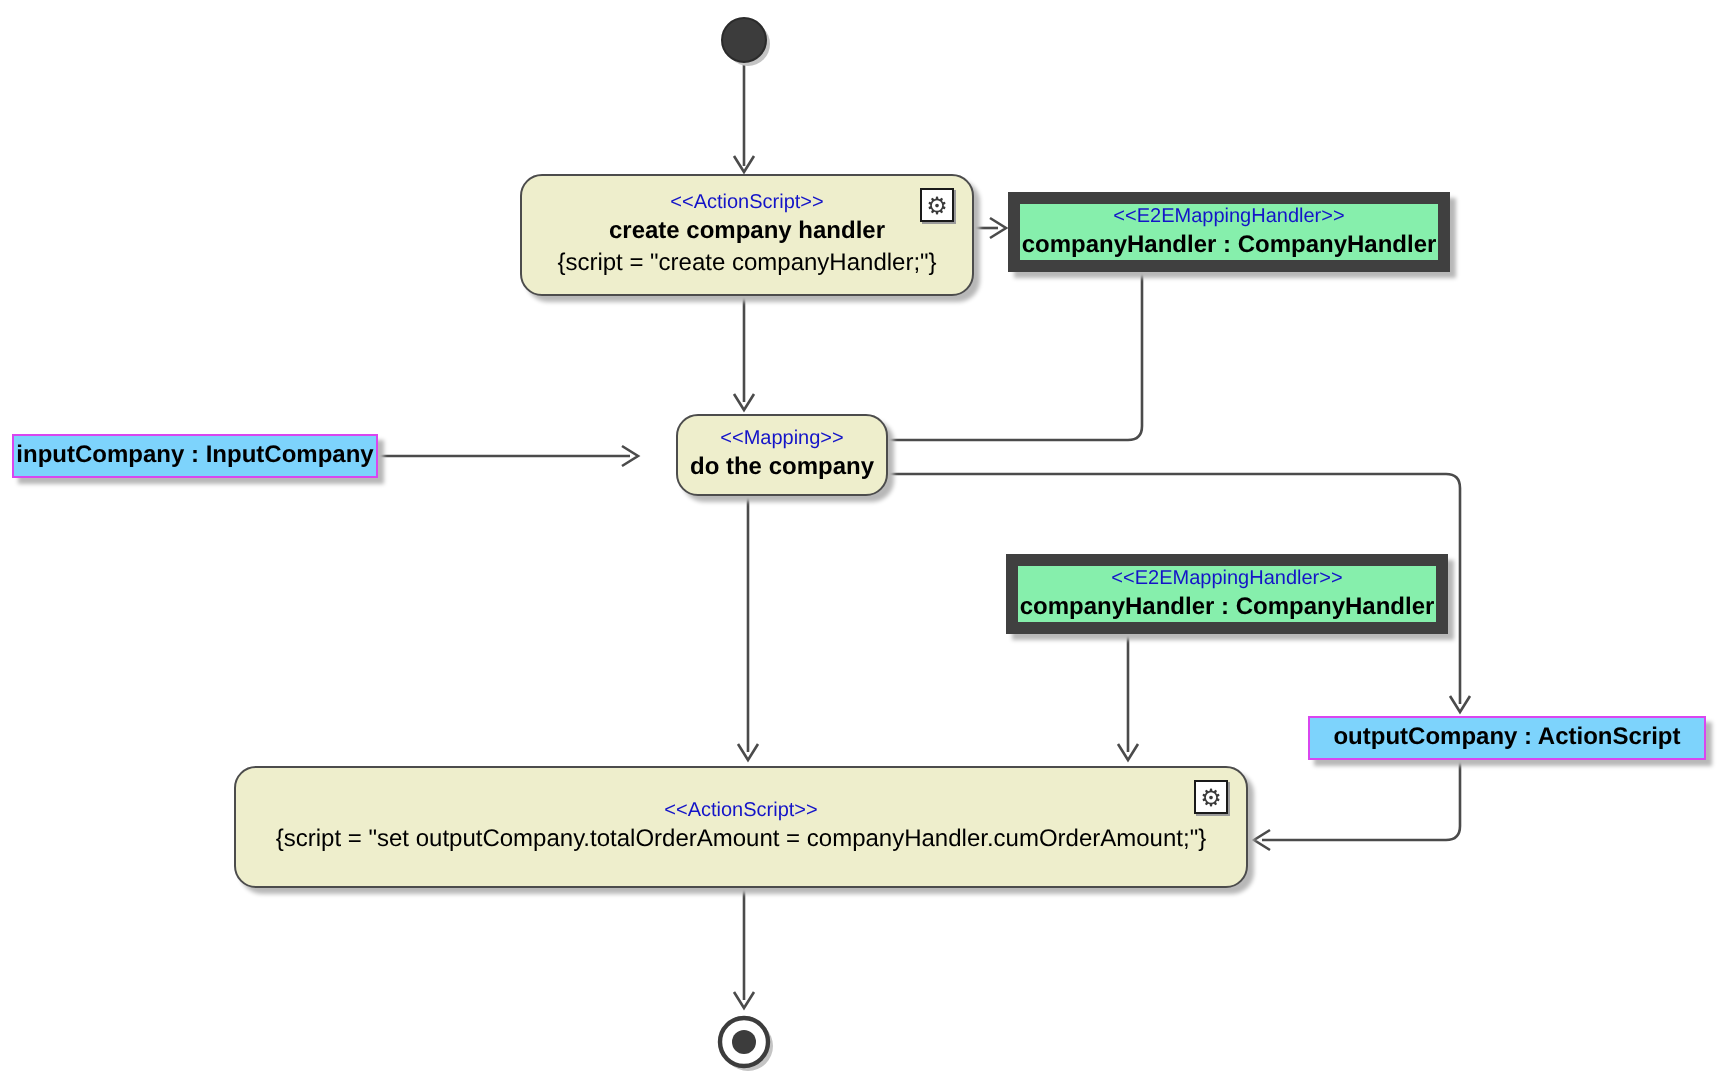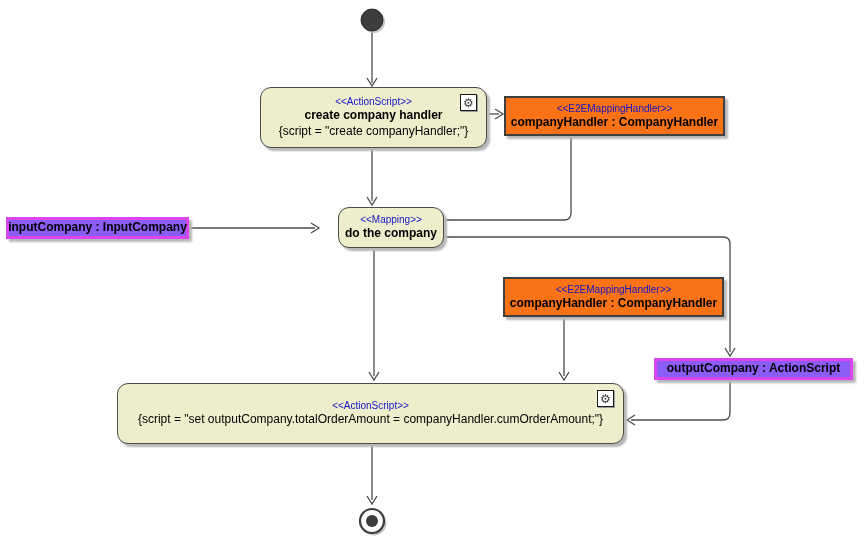--- a/index.html
+++ b/index.html
@@ -11,25 +11,25 @@
   .node{
     position:absolute; box-sizing:border-box;
     display:flex; flex-direction:column; justify-content:center; align-items:center;
     text-align:center; line-height:1.3; padding:1px 4px;
   }
   .action{
     background:#eeeecc; border:1px solid #4c4c4c; border-radius:11px;
     box-shadow:3px 3px 2px #b8b8b8;
   }
   .obj{
-    background:#f97316; border:2px solid #404040;
+    background:#86efac; border:6px solid #404040;
     box-shadow:3px 3px 2px #b8b8b8;
   }
   .pin{
-    background:#8b5cf6; border:3px solid #d946ef;
+    background:#7dd3fc; border:1px solid #d946ef;
     box-shadow:3px 3px 2px #b8b8b8;
   }
   .stereo{color:#1414c8; font-size:10px; white-space:nowrap;}
   .nname{color:#000000; font-size:12px; font-weight:bold; white-space:nowrap;}
   .script{color:#000000; font-size:12px; white-space:nowrap;}
   .gear{
     position:absolute; top:6px; right:9px; width:15px; height:15px;
     background:#ffffff; border:1px solid #1a1a1a; box-shadow:1px 1px 0 #9a9a9a;
     display:flex; align-items:center; justify-content:center;
     font-size:12px; color:#3a3a3a; line-height:1;

